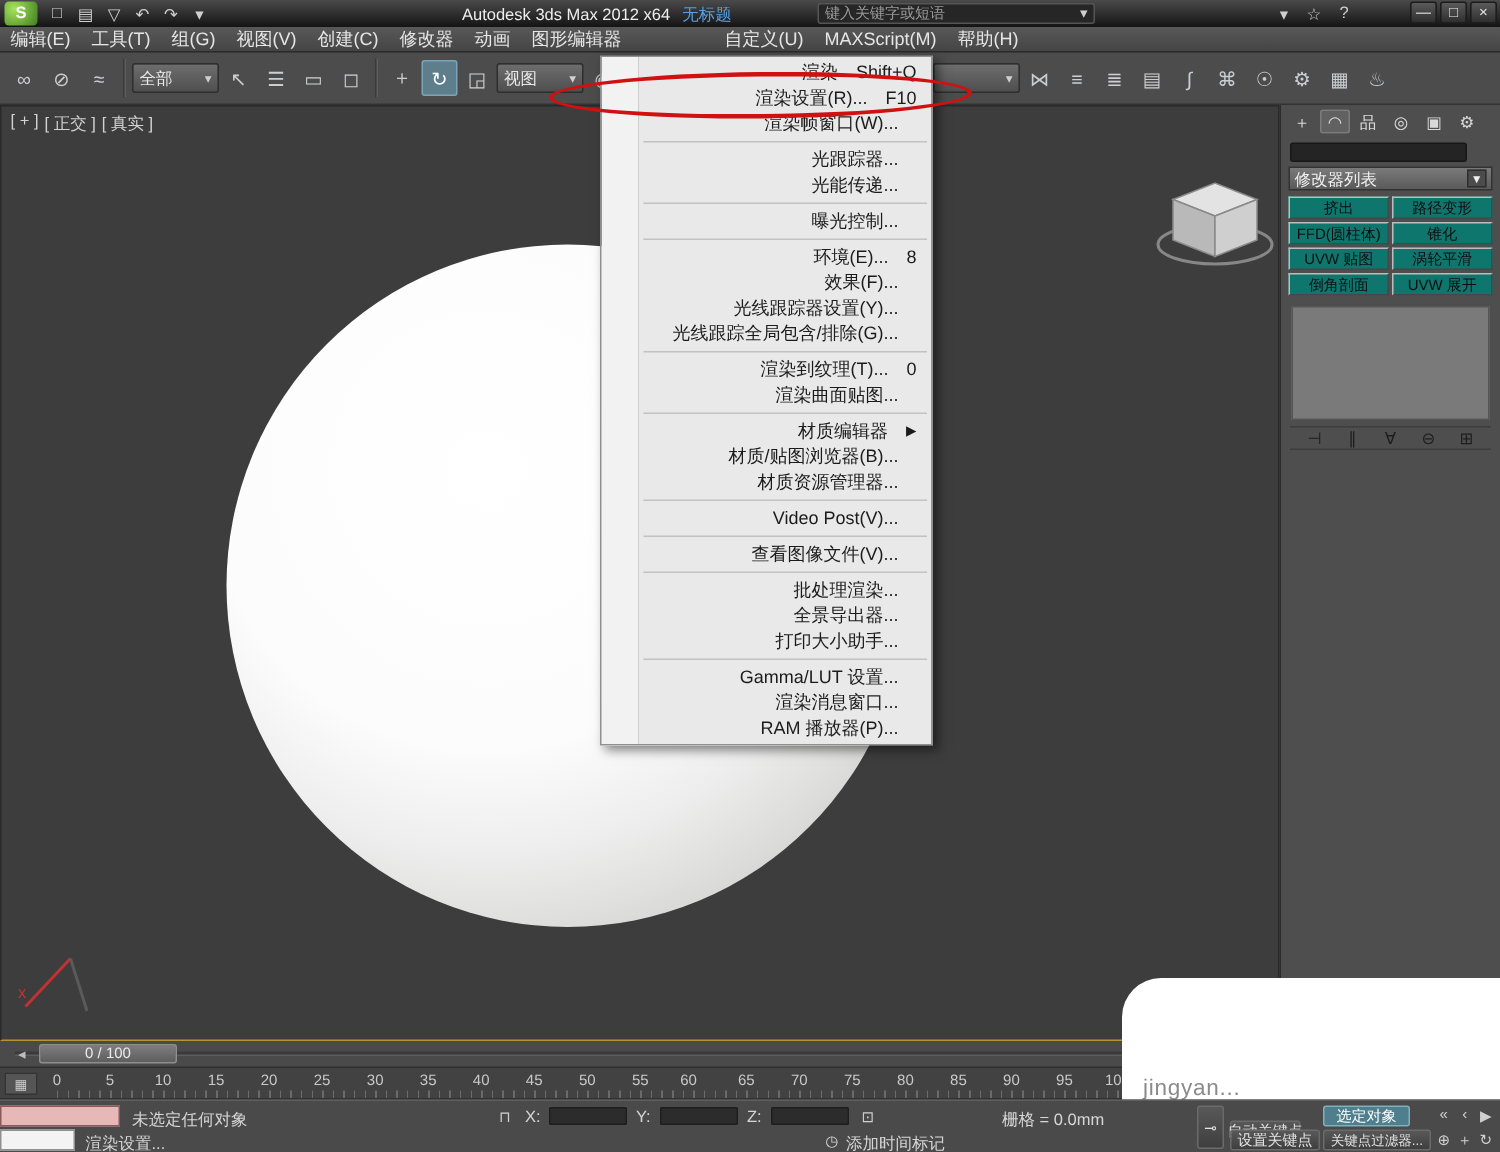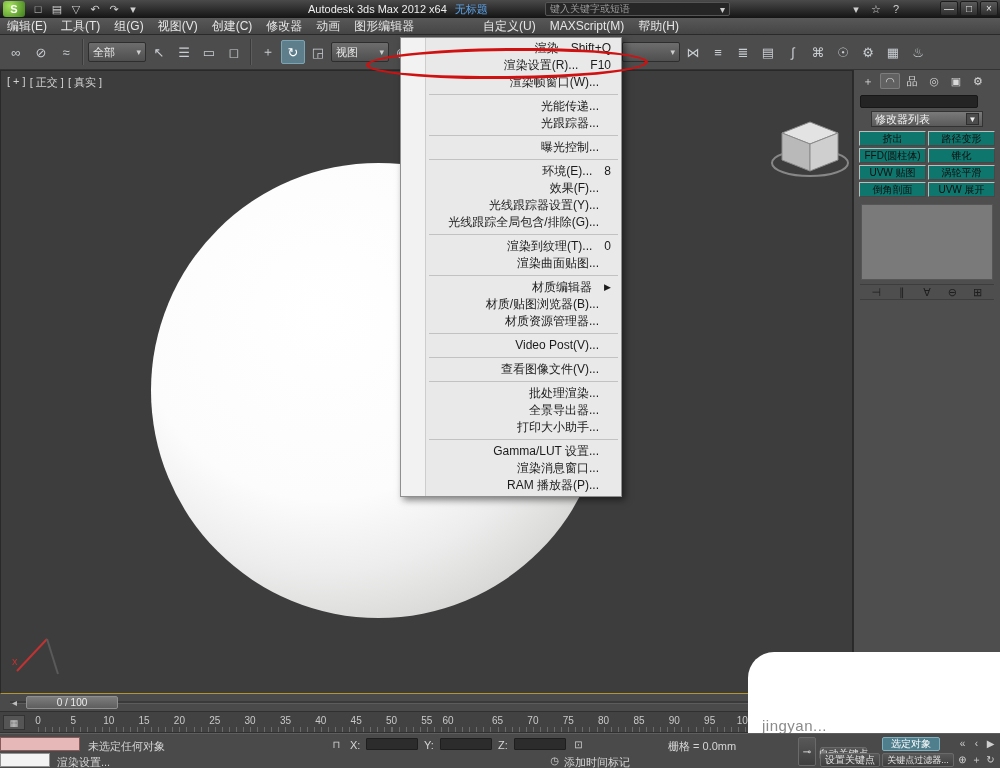--- a/index.html
+++ b/index.html
@@ -55,21 +55,21 @@
   .viewcube { position:absolute; left:768px; top:40px; width:82px; height:72px; }
 
   
   .cmdpanel { position:absolute; left:853px; top:70px; width:147px; height:665px; background:#4e4e4e;
     border-left:1px solid #2b2b2b; font-size:11px; color:#e6e6e6; }
   .cp-tabs { display:flex; gap:2px; padding:3px 4px; }
   .cp-tab { width:20px; height:16px; display:flex; align-items:center; justify-content:center;
     color:#d9d9d9; font-size:11px; border-radius:2px; }
   .cp-tab.active { background:#616161; box-shadow:inset 0 0 0 1px #7d7d7d; }
   .cp-name { margin:3px 6px; width:118px; height:13px; background:#242424; border:1px solid #171717; border-radius:2px; }
-  .cp-dd { margin:3px 17px; height:16px; background:linear-gradient(#7a7a7a,#5a5a5a); border:1px solid #333;
+  .cp-dd { margin:3px 5px; height:16px; background:linear-gradient(#7a7a7a,#5a5a5a); border:1px solid #333;
     display:flex; align-items:center; justify-content:space-between; padding:0 3px; font-size:11px; color:#f0f0f0; }
   .cp-dd .dd-box { width:13px; height:12px; background:#4c4c4c; border:1px solid #2e2e2e; font-size:8px;
     display:flex; align-items:center; justify-content:center; }
   .cp-grid { margin:4px 5px; display:grid; grid-template-columns:1fr 1fr; gap:2px; }
   .cp-btn { height:15px; background:#0f766e; border:1px solid; border-color:#bdbdbd #474747 #474747 #bdbdbd;
     color:#0e0e0e; font-size:10px; display:flex; align-items:center; justify-content:center;
     white-space:nowrap; overflow:hidden; }
   .cp-stack { margin:7px 7px 4px 7px; height:76px; background:#7a7a7a; border:1px solid #565656; }
   .cp-tools { display:flex; justify-content:space-evenly; align-items:center; height:16px; margin:2px 6px;
     border-top:1px solid #3d3d3d; border-bottom:1px solid #3d3d3d; }
@@ -286,25 +286,25 @@
         <div class="menu-item">
           <span class="mi-label">渲染设置(R)...</span>
           <span class="mi-shortcut">F10</span>
         </div>
         <div class="menu-item">
           <span class="mi-label">渲染帧窗口(W)...</span>
           <span class="mi-shortcut"></span>
         </div>
         <div class="menu-sep"></div>
         <div class="menu-item">
+          <span class="mi-label">光跟踪器...</span>
+          <span class="mi-shortcut"></span>
+        </div>
+        <div class="menu-item">
           <span class="mi-label">光能传递...</span>
-          <span class="mi-shortcut"></span>
-        </div>
-        <div class="menu-item">
-          <span class="mi-label">光跟踪器...</span>
           <span class="mi-shortcut"></span>
         </div>
         <div class="menu-sep"></div>
         <div class="menu-item">
           <span class="mi-label">曝光控制...</span>
           <span class="mi-shortcut"></span>
         </div>
         <div class="menu-sep"></div>
         <div class="menu-item">
           <span class="mi-label">环境(E)...</span>
@@ -401,21 +401,21 @@
         <span class="tick" style="left: 108.7px;">10</span>
         <span class="tick" style="left: 144.05px;">15</span>
         <span class="tick" style="left: 179.4px;">20</span>
         <span class="tick" style="left: 214.75px;">25</span>
         <span class="tick" style="left: 250.1px;">30</span>
         <span class="tick" style="left: 285.45px;">35</span>
         <span class="tick" style="left: 320.8px;">40</span>
         <span class="tick" style="left: 356.15px;">45</span>
         <span class="tick" style="left: 391.5px;">50</span>
         <span class="tick" style="left: 426.85px;">55</span>
-        <span class="tick" style="left: 448px;">60</span>
+        <span class="tick" style="left: 459px;">60</span>
         <span class="tick" style="left: 497.55px;">65</span>
         <span class="tick" style="left: 532.9px;">70</span>
         <span class="tick" style="left: 568.25px;">75</span>
         <span class="tick" style="left: 603.6px;">80</span>
         <span class="tick" style="left: 638.95px;">85</span>
         <span class="tick" style="left: 674.3px;">90</span>
         <span class="tick" style="left: 709.65px;">95</span>
         <span class="tick" style="left: 745px;">100</span>
       </div>
     <div class="tickband"></div>

